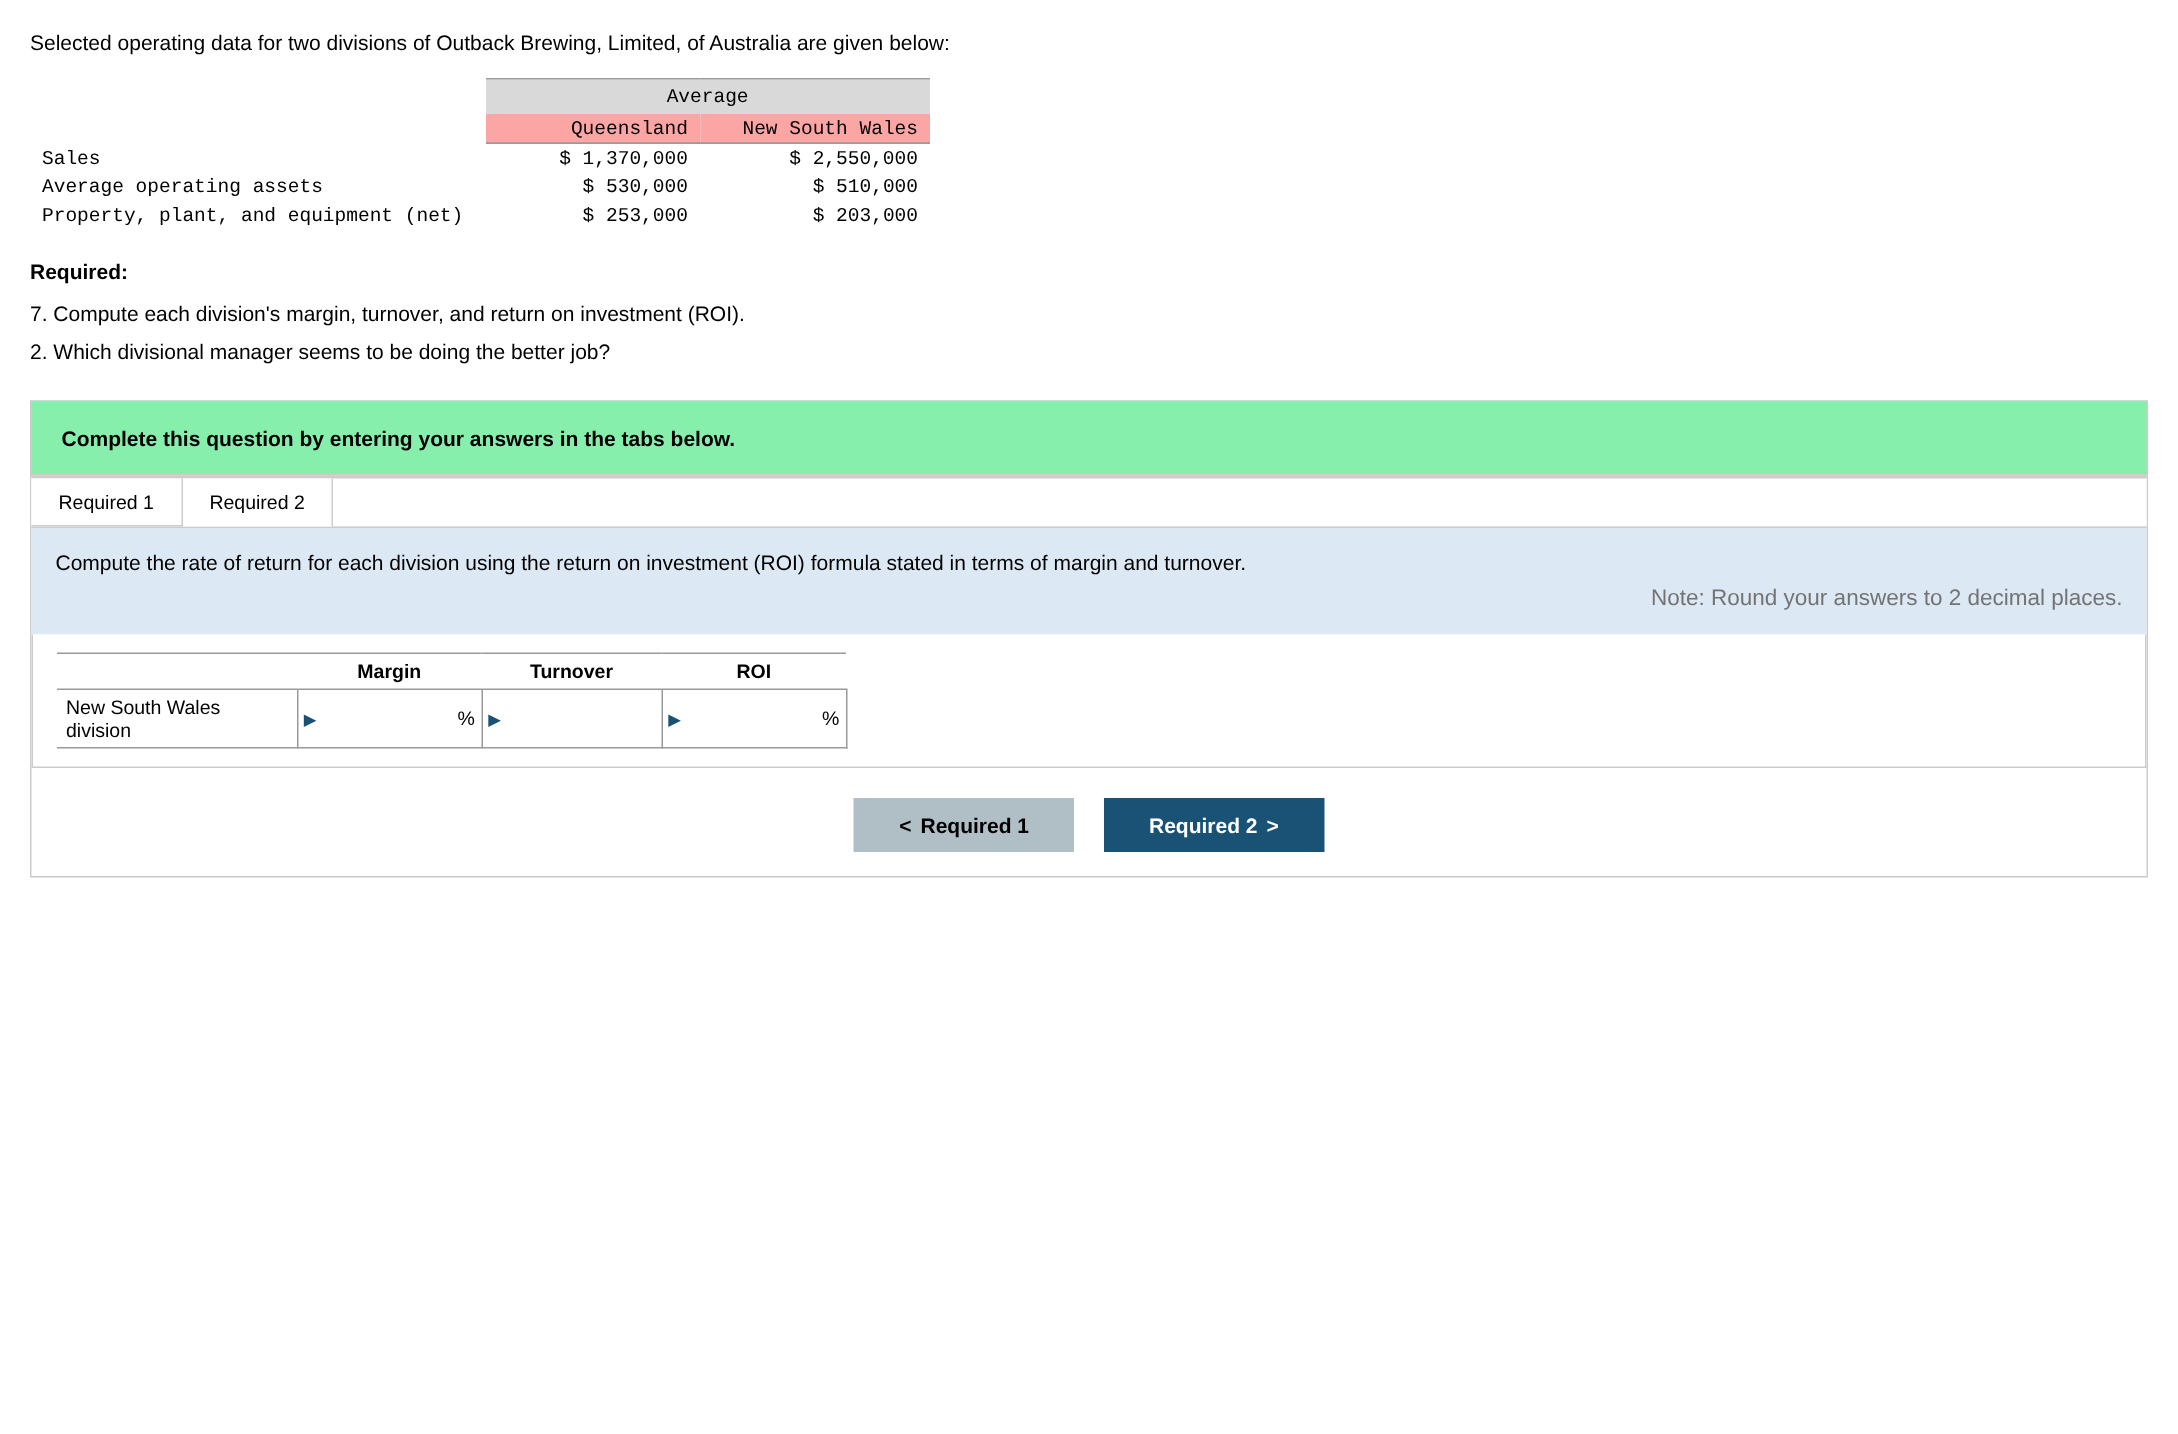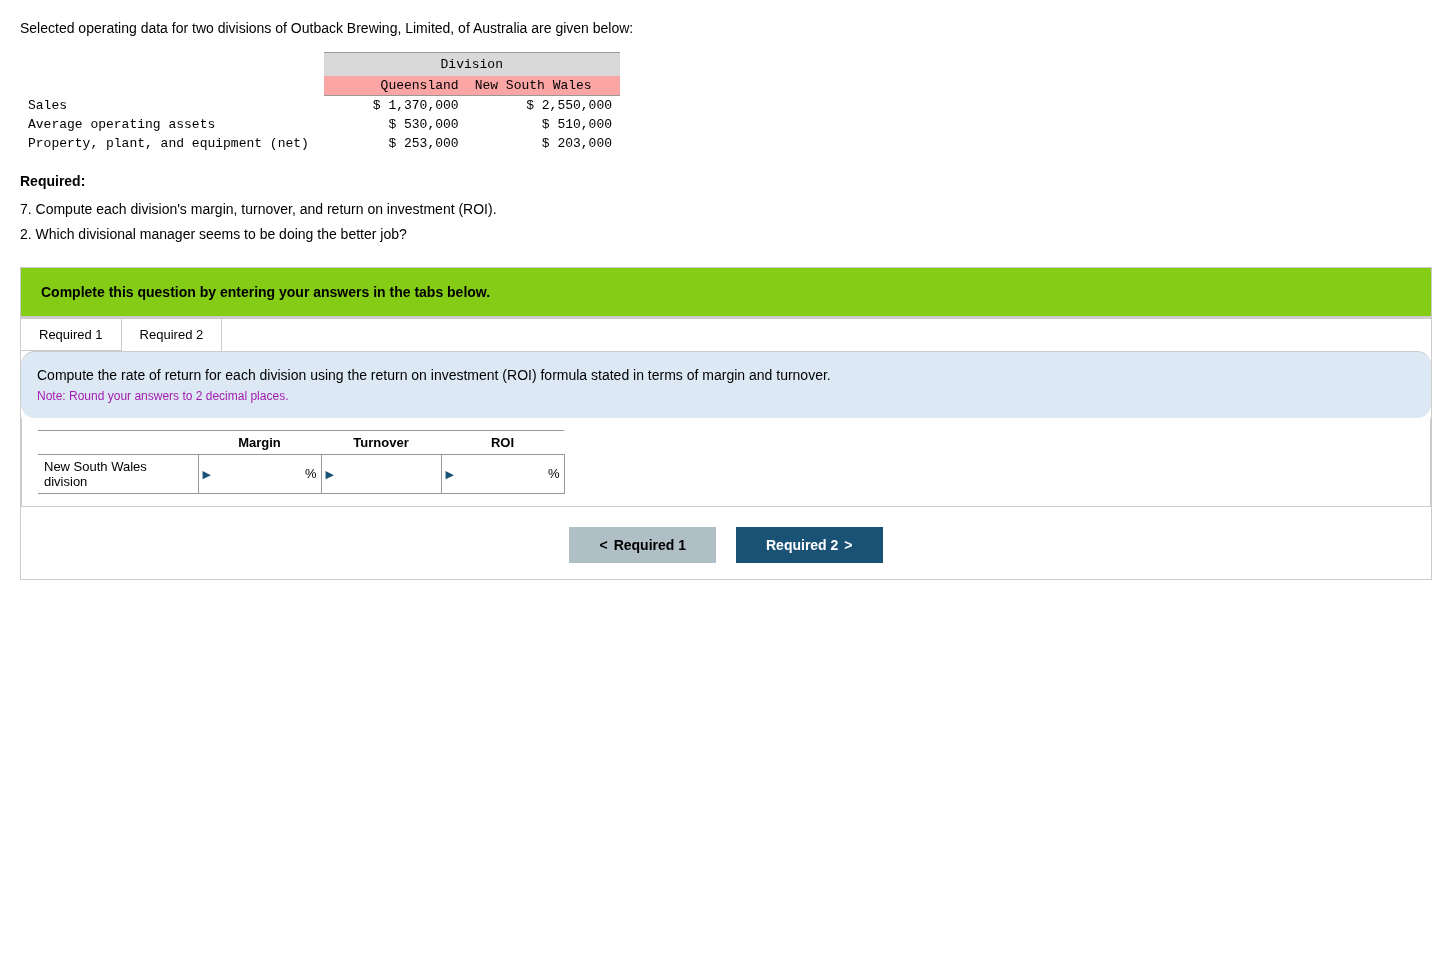--- a/index.html
+++ b/index.html
@@ -76,21 +76,21 @@
 
     .required-list {
       list-style: none;
       margin-bottom: 20px;
       font-size: 14px;
       line-height: 1.8;
     }
 
     
     .complete-box {
-      background: #84cc16;
+      background: #86efac;
       padding: 16px 20px;
       margin-bottom: 0;
       border: 1px solid #ccc;
     }
 
     .complete-box-text {
       font-weight: bold;
       font-size: 14px;
     }
 
@@ -119,26 +119,26 @@
       border-left: none;
     }
 
     
     .info-panel {
       background: #dce9f5;
       padding: 12px 16px;
       border-top: 1px solid #ccc;
       font-size: 14px;
       line-height: 1.6;
-      border-radius: 14px;
     }
 
     .note-text {
-      color: #a21caf;
-      font-size: 12px;
+      color: #737373;
+      font-size: 15px;
+      text-align: right;
     }
 
     
     .answer-table-wrapper {
       padding: 12px 16px;
       border: 1px solid #ccc;
       border-top: none;
       background: #fff;
     }
 
@@ -229,26 +229,26 @@
   </style>
 </head>
 <body>
 
 <p class="intro-text">Selected operating data for two divisions of Outback Brewing, Limited, of Australia are given below:</p>
 
 <table class="data-table">
   <thead>
     <tr>
       <th style="background:#fff; width:280px;"></th>
-      <th class="division-header" colspan="2">Division</th>
+      <th class="division-header" colspan="2">Average</th>
     </tr>
     <tr>
       <th style="background:#fff;"></th>
       <th class="col-header" style="text-align:right; width:140px;">Queensland</th>
-      <th class="col-header" style="text-align:left; width:150px;">New South Wales</th>
+      <th class="col-header" style="text-align:right; width:150px;">New South Wales</th>
     </tr>
   </thead>
   <tbody id="data-table-body">
   <tr>
       <td class="row-label">Sales</td>
       <td class="value-cell">$ 1,370,000</td>
       <td class="value-cell">$ 2,550,000</td>
     </tr>
       <tr>
       <td class="row-label">Average operating assets</td>

